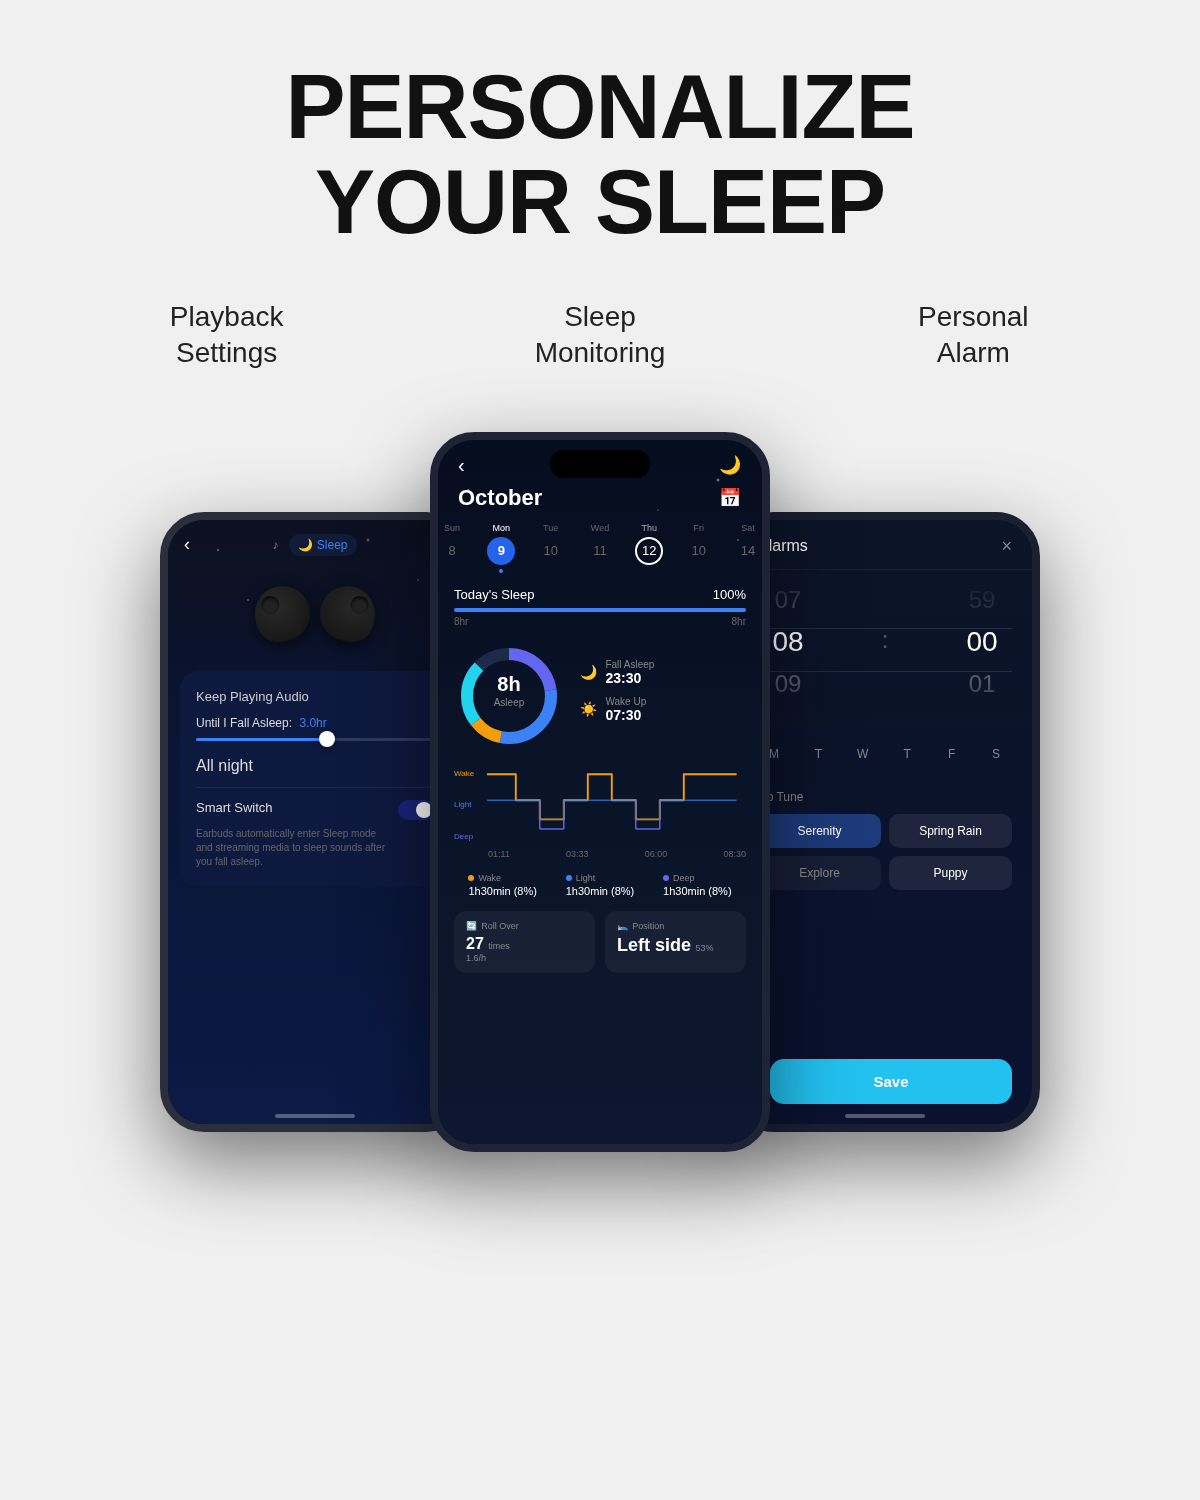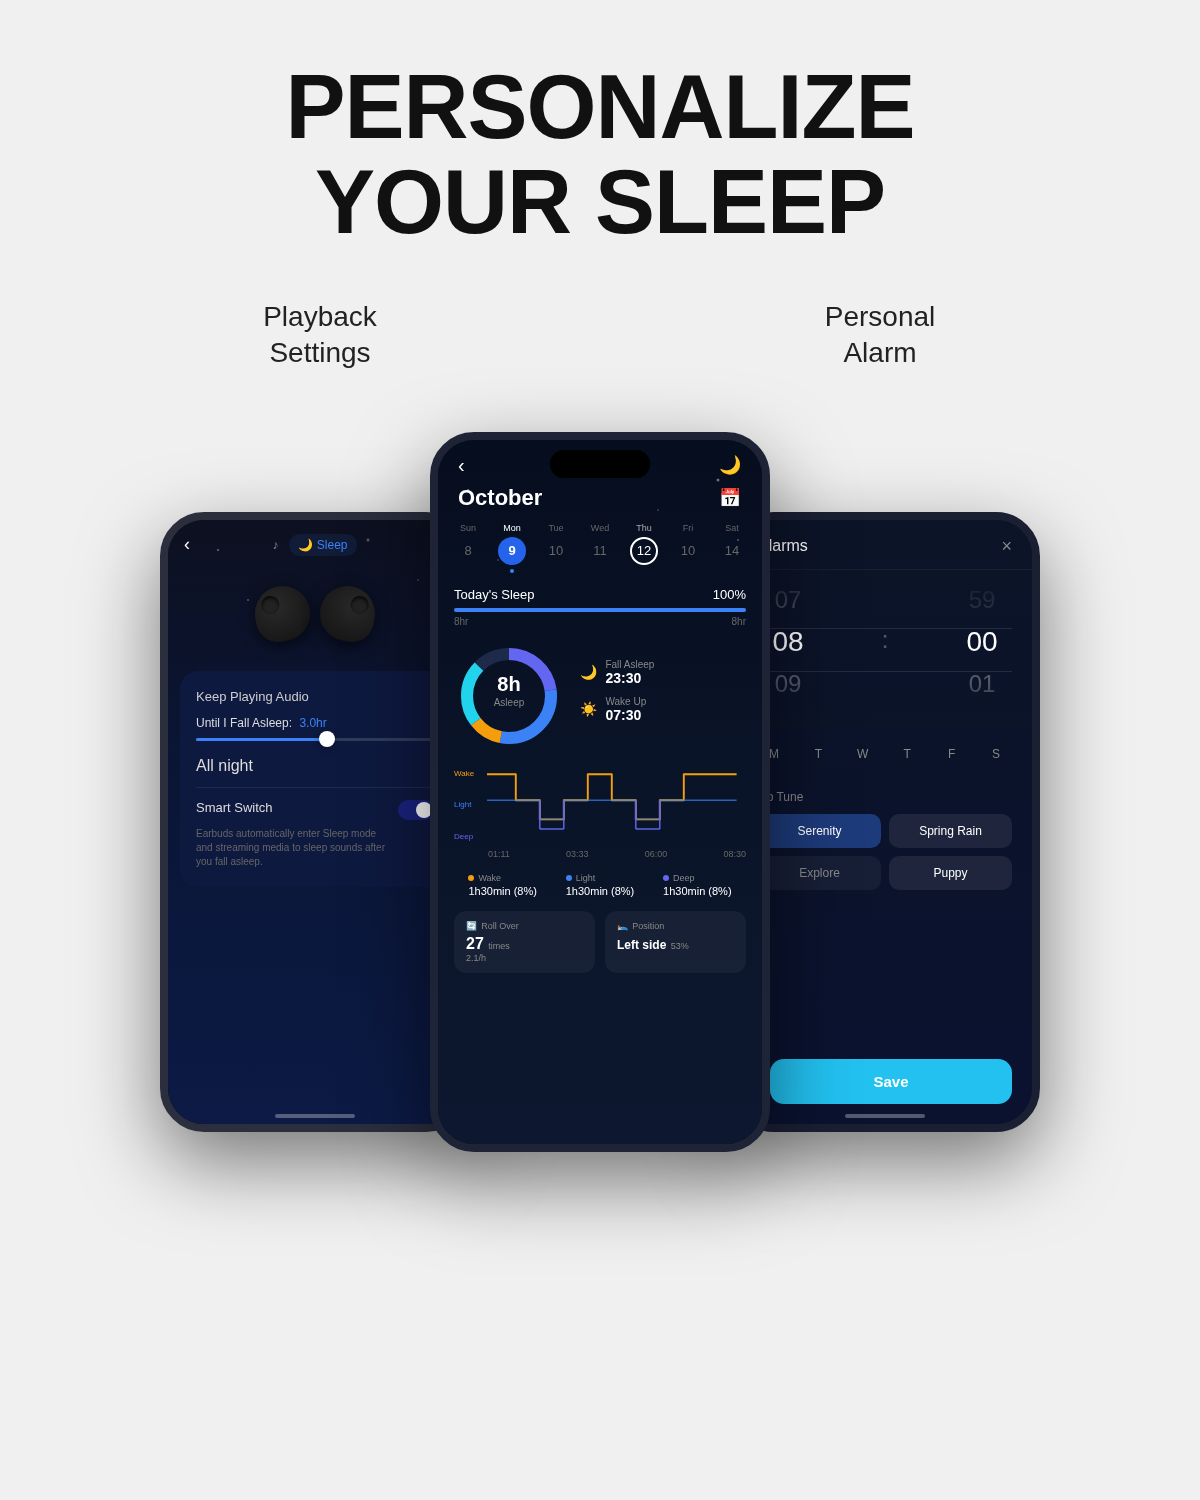--- a/index.html
+++ b/index.html
@@ -360,21 +360,21 @@
     }
 
     .calendar-icon {
       color: #fff;
       font-size: 18px;
     }
 
     .days-row {
       display: flex;
       justify-content: space-between;
-      padding: 0 16px;
+      padding: 0 0;
       margin-bottom: 14px;
     }
 
     .day-item {
       display: flex;
       flex-direction: column;
       align-items: center;
       gap: 4px;
     }
 
@@ -772,20 +772,21 @@
 </head>
 <body>
 
 <h1 class="headline">
   <span>PERSONALIZE</span><br>
   <span>YOUR SLEEP</span>
 </h1>
 
 <div class="subtitles">
   <div class="subtitle-item">Playback<br>Settings</div>
+  <div class="subtitle-item">Sleep<br>Monitoring</div>
   <div class="subtitle-item">Personal<br>Alarm</div>
 </div>
 
 <div class="phones-container">
 
   <div class="phone phone-left">
     <div class="left-screen">
 
       <svg class="stars" style="position:absolute;top:0;left:0;width:100%;height:100%;pointer-events:none;">
         <circle cx="50" cy="30" r="1" fill="white" opacity="0.4"></circle>
@@ -1005,29 +1006,29 @@
         <div class="stats-row">
           <div class="stat-card">
             <div class="stat-card-label">
               <span>🔄</span>
               <span>Roll Over</span>
             </div>
             <div>
               <span class="stat-card-value">27</span>
               <span class="stat-card-sub"> times</span>
             </div>
-            <div class="stat-card-sub">2.1/h</div>
+            <div class="stat-card-sub">1.6/h</div>
           </div>
           <div class="stat-card">
             <div class="stat-card-label">
               <span>🛌</span>
               <span>Position</span>
             </div>
             <div>
-              <span class="stat-card-value" style="font-size:12px;">Left side</span>
+              <span class="stat-card-value" style="font-size:18px;">Left side</span>
               <span class="stat-card-sub"> 53%</span>
             </div>
           </div>
         </div>
       </div>
     </div>
   </div>
 
   <div class="phone phone-right">
     <div class="right-screen">

